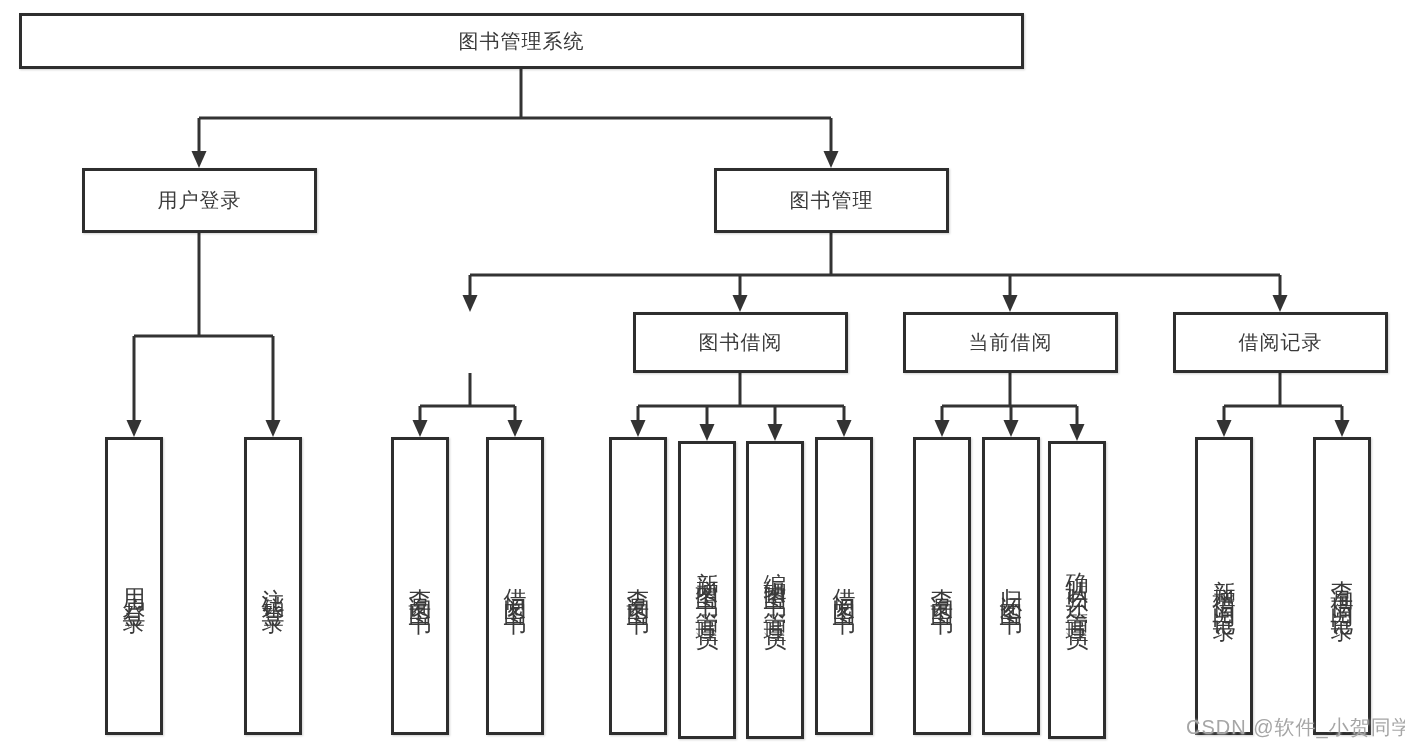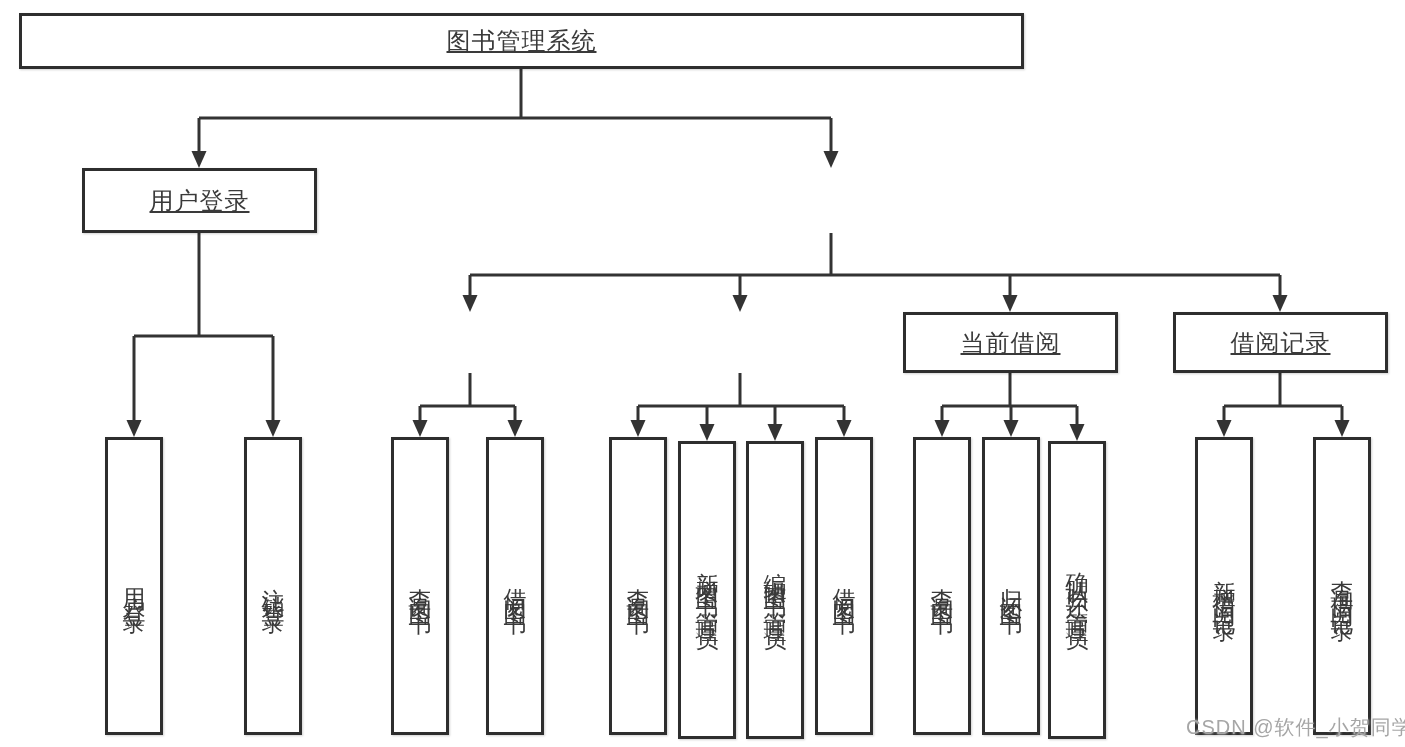--- a/index.html
+++ b/index.html
@@ -17,24 +17,23 @@
     background:#ffffff;
     border:3px solid #2e2e2e;
     display:flex;
     align-items:center;
     justify-content:center;
     color:#3a3a3a;
     z-index:2;
     box-shadow:1px 1px 2px rgba(0,0,0,0.18);
   }
   .h-box span{
-    font-size:24px;
+    font-size:20px;
     letter-spacing:1px;
     white-space:nowrap;
-    text-decoration:underline;
   }
   .v-box span{
     writing-mode:vertical-rl;
     text-orientation:mixed;
     font-size:23px;
     letter-spacing:8px;
     line-height:1;
     white-space:nowrap;
   }
   .watermark{
@@ -125,21 +124,27 @@
     </g>
   </svg>
 
   <div class="box h-box" style="left:19px;top:13px;width:1005px;height:56px">
     <span>图书管理系统</span>
   </div>
 
   <div class="box h-box" style="left:82px;top:168px;width:235px;height:65px">
     <span>用户登录</span>
   </div>
+  <div class="box h-box" style="left:714px;top:168px;width:235px;height:65px">
+    <span>图书管理</span>
+  </div>
 
+  <div class="box h-box" style="left:633px;top:312px;width:215px;height:61px">
+    <span>图书借阅</span>
+  </div>
   <div class="box h-box" style="left:903px;top:312px;width:215px;height:61px">
     <span>当前借阅</span>
   </div>
   <div class="box h-box" style="left:1173px;top:312px;width:215px;height:61px">
     <span>借阅记录</span>
   </div>
 
   <div class="box v-box" style="left:105px;top:437px;width:58px;height:298px">
     <span>用户登录</span>
   </div>

